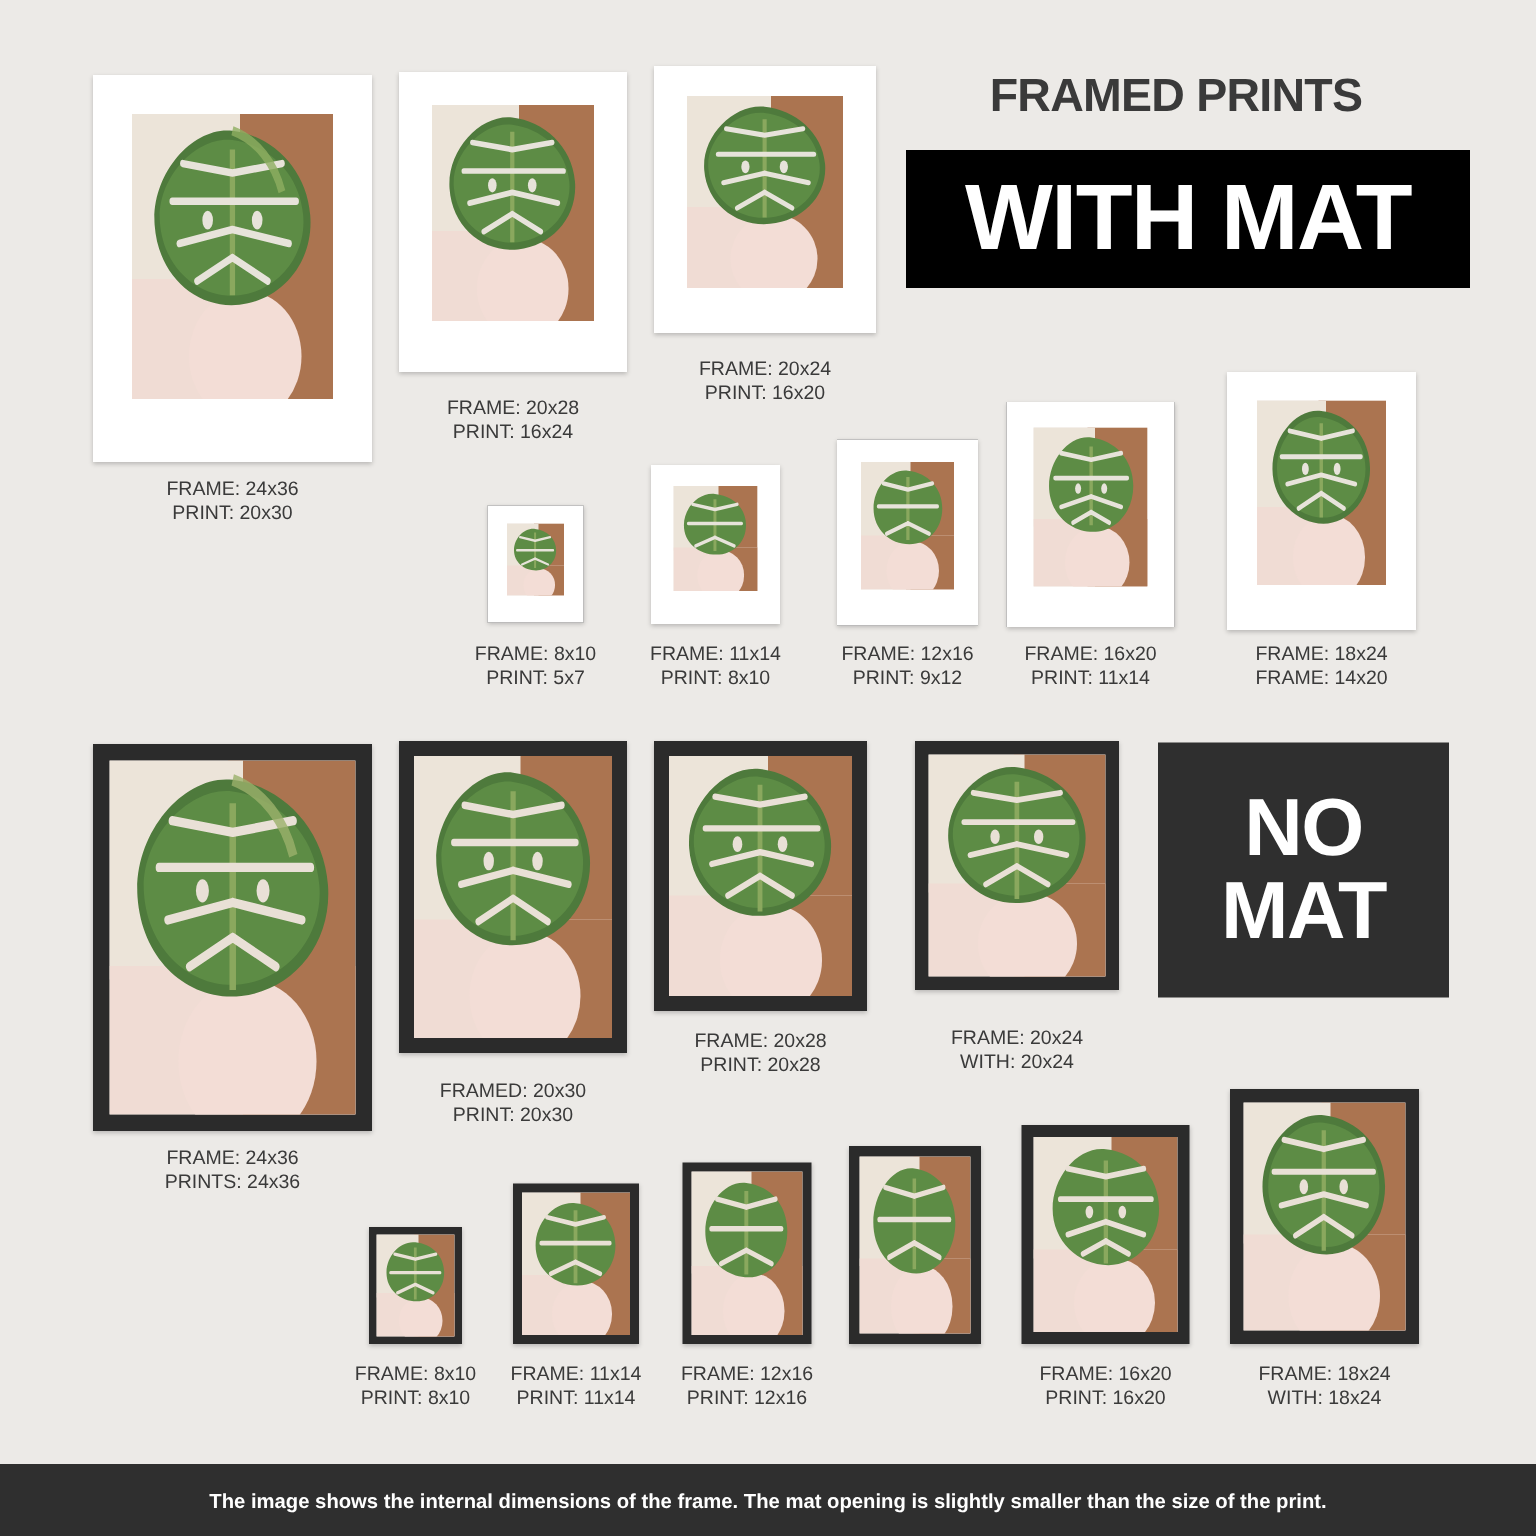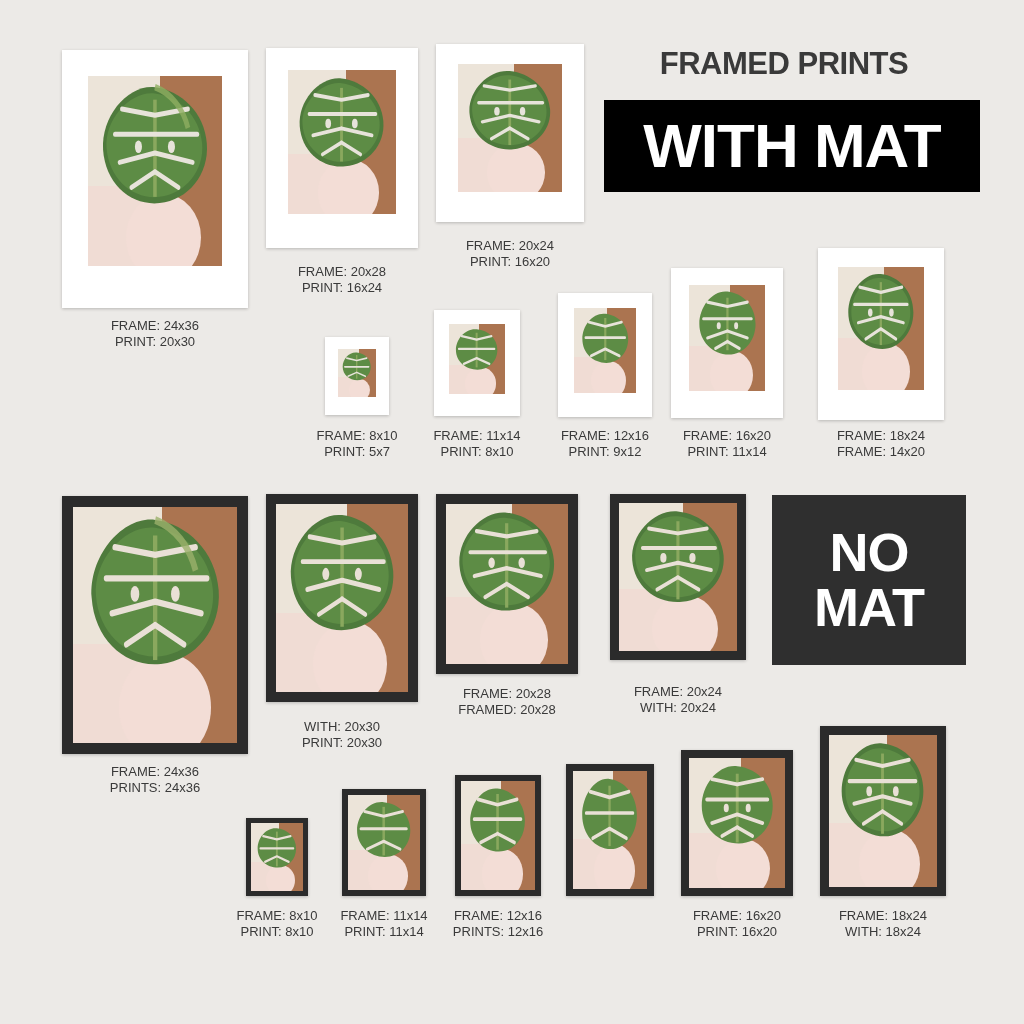--- a/index.html
+++ b/index.html
@@ -406,21 +406,21 @@
           <path d="M50 6 C70 8 88 20 90 38 C92 55 76 70 54 72 C32 74 11 61 9 41 C7 22 30 4 50 6 Z" fill="#5d8c45"></path>
           <path d="M50 10 L50 74" stroke="#8aa85e" stroke-width="3" fill="none"></path>
           <path d="M50 20 L22 16 M50 32 L16 32 M50 44 L20 50 M50 56 L30 66 M50 20 L78 16 M50 32 L86 32 M50 44 L82 50 M50 56 L70 66" stroke="#e9e0d6" stroke-width="3.2" fill="none" stroke-linecap="round"></path>
           <ellipse cx="36" cy="40" rx="3" ry="4" fill="#e9e0d6"></ellipse>
           <ellipse cx="64" cy="40" rx="3" ry="4" fill="#e9e0d6"></ellipse>
         </svg>
       </div>
     </div>
   </div>
   <div class="caption" style="left:247px; top:719px; width:190px;">
-    <span>WITH: 20x30</span>
+    <span>FRAMED: 20x30</span>
     <span>PRINT: 20x30</span>
   </div>
 
   <div class="frame" style="left:436px; top:494px; width:142px; height:180px; padding:10px;">
     <div class="art" style="left:10px; top:10px; right:10px; bottom:10px;">
       <div class="bg-tan"></div>
         <div class="bg-cream"></div>
       <div class="bg-lower"></div>
         <div class="bg-lower-tan"></div>
       <div class="circle"></div>
@@ -431,21 +431,21 @@
           <path d="M50 10 L50 74" stroke="#8aa85e" stroke-width="3" fill="none"></path>
           <path d="M50 20 L22 16 M50 32 L16 32 M50 44 L20 50 M50 56 L30 66 M50 20 L78 16 M50 32 L86 32 M50 44 L82 50 M50 56 L70 66" stroke="#e9e0d6" stroke-width="3.2" fill="none" stroke-linecap="round"></path>
           <ellipse cx="36" cy="40" rx="3" ry="4" fill="#e9e0d6"></ellipse>
           <ellipse cx="64" cy="40" rx="3" ry="4" fill="#e9e0d6"></ellipse>
         </svg>
       </div>
     </div>
   </div>
   <div class="caption" style="left:412px; top:686px; width:190px;">
     <span>FRAME: 20x28</span>
-    <span>FRAMED: 20x28</span>
+    <span>PRINT: 20x28</span>
   </div>
 
   <div class="frame" style="left:610px; top:494px; width:136px; height:166px; padding:9px;">
     <div class="art" style="left:9px; top:9px; right:9px; bottom:9px;">
       <div class="bg-tan"></div>
         <div class="bg-cream"></div>
       <div class="bg-lower"></div>
         <div class="bg-lower-tan"></div>
       <div class="circle"></div>
       <div class="leaf">
@@ -518,21 +518,21 @@
         <svg viewBox="0 0 100 80" preserveAspectRatio="none">
           <path d="M50 4 C74 6 92 20 92 40 C92 60 74 74 52 74 C28 74 8 60 8 40 C8 20 28 2 50 4 Z" fill="#5d8c45"></path>
           <path d="M50 10 L50 72" stroke="#8aa85e" stroke-width="4" fill="none"></path>
           <path d="M50 22 L20 16 M50 38 L14 38 M50 54 L24 64 M50 22 L80 16 M50 38 L86 38 M50 54 L76 64" stroke="#e9e0d6" stroke-width="4" fill="none" stroke-linecap="round"></path>
         </svg>
       </div>
     </div>
   </div>
   <div class="caption" style="left:403px; top:908px; width:190px;">
     <span>FRAME: 12x16</span>
-    <span>PRINTS: 12x16</span>
+    <span>PRINT: 12x16</span>
   </div>
 
   <div class="frame" style="left:566px; top:764px; width:88px; height:132px; padding:7px;">
     <div class="art" style="left:7px; top:7px; right:7px; bottom:7px;">
       <div class="bg-tan"></div>
         <div class="bg-cream"></div>
       <div class="bg-lower"></div>
         <div class="bg-lower-tan"></div>
       <div class="circle"></div>
       <div class="leaf">
@@ -585,14 +585,15 @@
           <ellipse cx="64" cy="40" rx="3" ry="4" fill="#e9e0d6"></ellipse>
         </svg>
       </div>
     </div>
   </div>
   <div class="caption" style="left:788px; top:908px; width:190px;">
     <span>FRAME: 18x24</span>
     <span>WITH: 18x24</span>
   </div>
 
+  <div class="footer">The image shows the internal dimensions of the frame. The mat opening is slightly smaller than the size of the print.</div>
 
 </div>
 
 </body></html>

